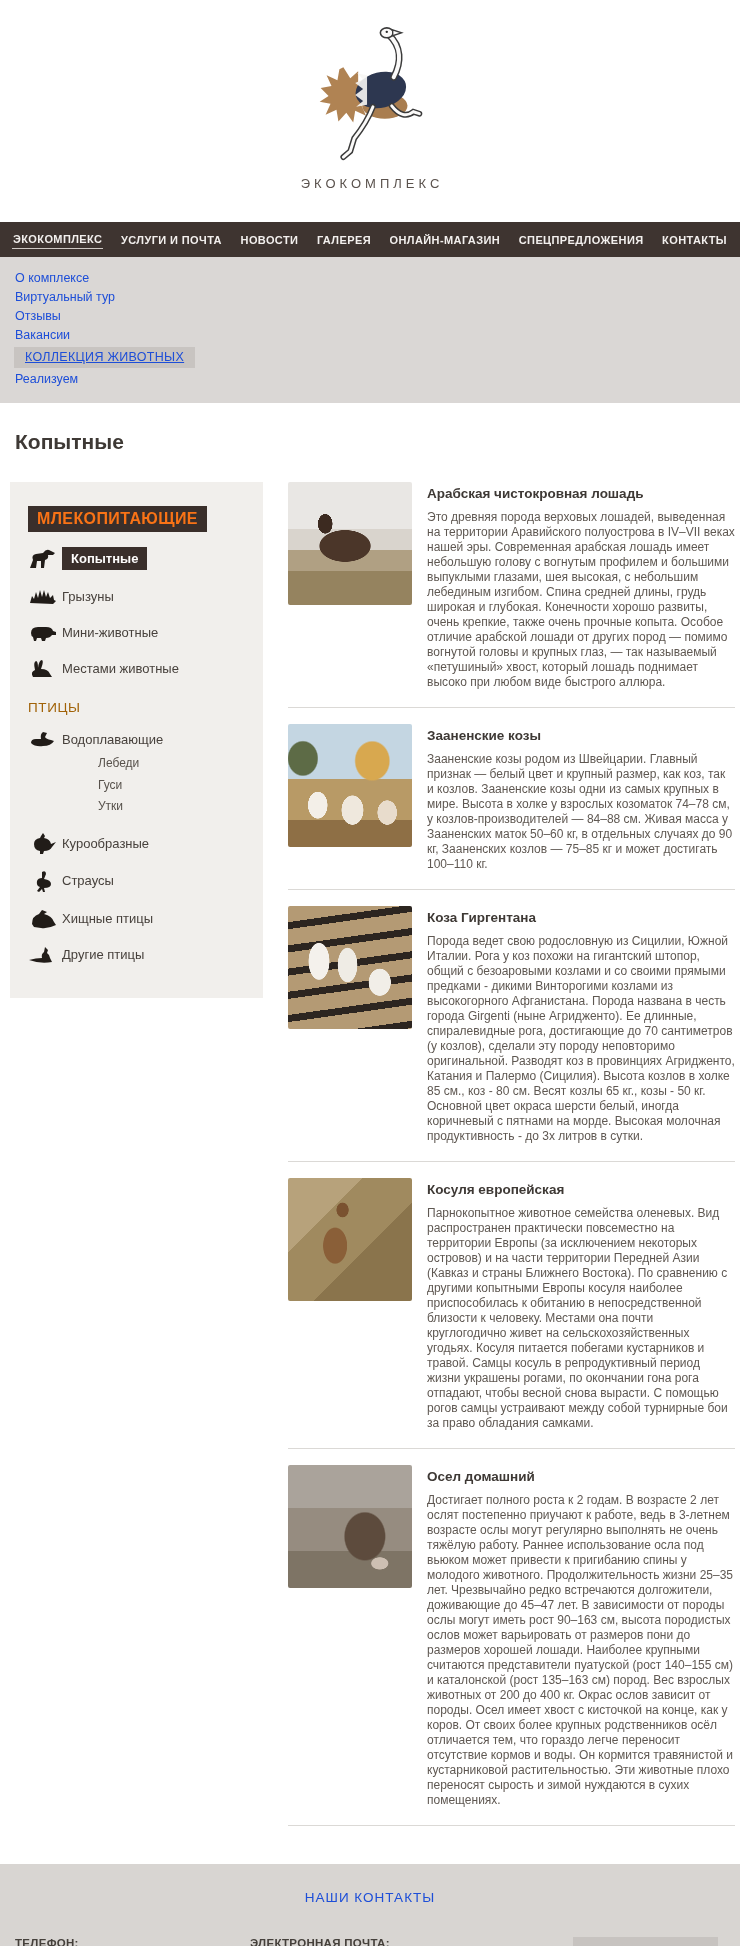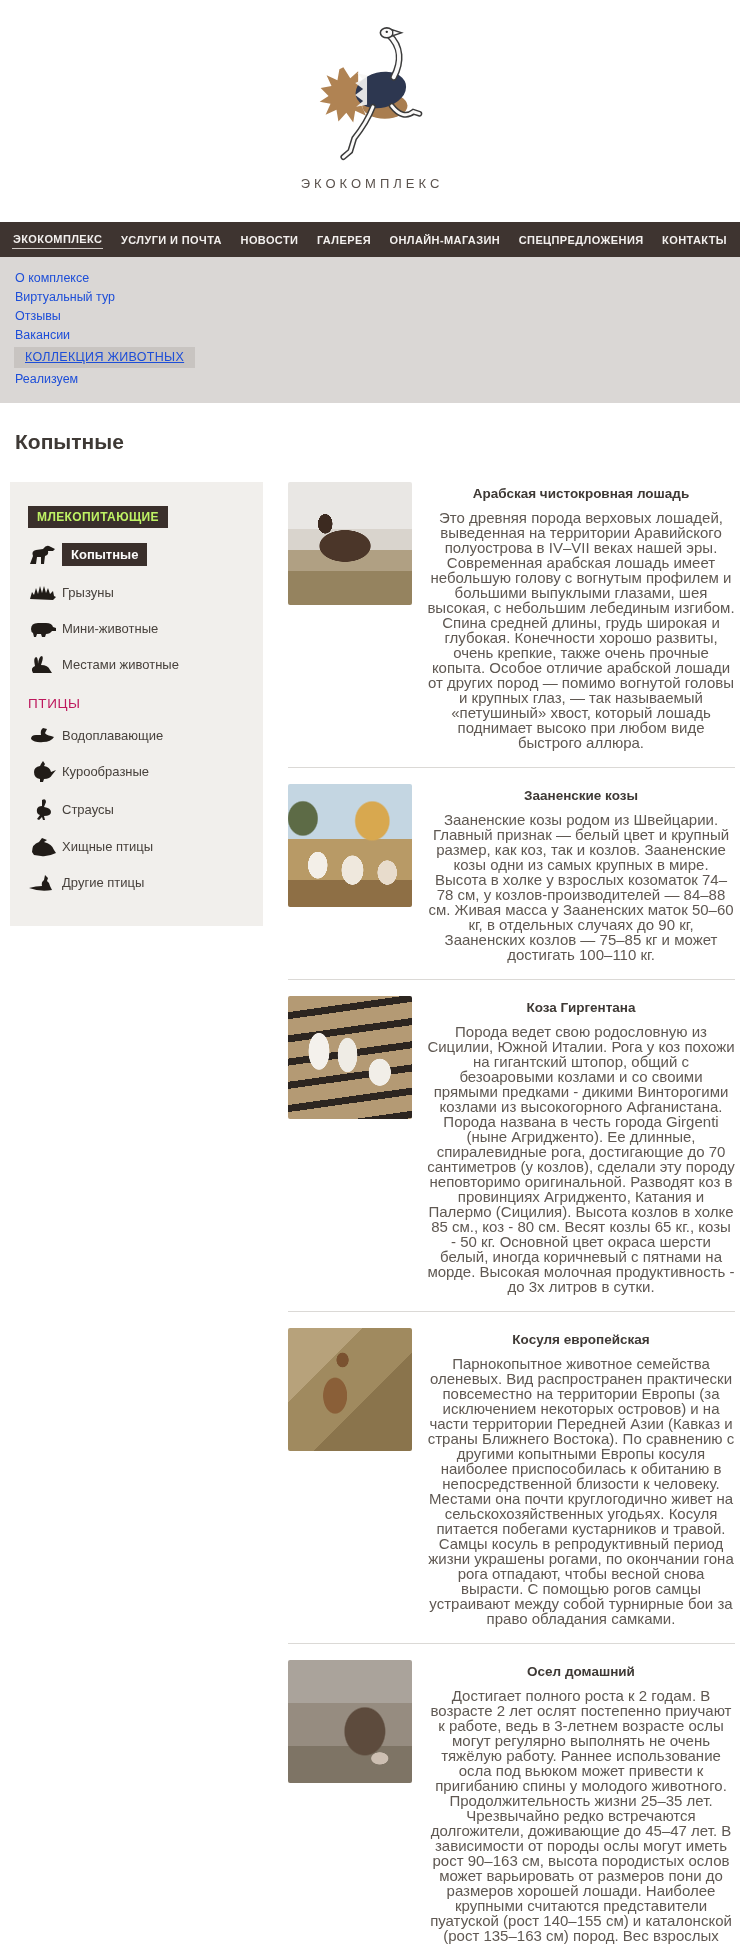--- a/index.html
+++ b/index.html
@@ -25,39 +25,39 @@
   .submenu-item.highlight{background:#c8c4c1;padding:1px 11px;margin:2px 0 2px -1px;letter-spacing:.3px;text-decoration:underline;}
 
   
   .page-title{font-size:21px;font-weight:bold;color:#3e3935;margin:27px 0 0 15px;}
 
   
   .main-row{display:flex;align-items:flex-start;margin:28px 5px 0 10px;}
 
   
   .sidebar{width:253px;flex:0 0 253px;background:#f1efec;padding:24px 10px 34px 18px;}
-  .side-badge{display:inline-block;background:#3a2f2b;color:#bef264;font-size:12px;font-weight:bold;
+  .side-badge{display:inline-block;background:#3a2f2b;color:#f97316;font-size:16px;font-weight:bold;
               letter-spacing:.4px;padding:4px 9px;cursor:pointer;}
   .side-item{display:flex;align-items:center;margin-top:15px;cursor:pointer;}
   .s-icon{width:34px;flex:0 0 34px;display:flex;justify-content:flex-start;}
   .s-icon svg{display:block;}
   .s-label{font-size:13px;color:#474степ1;color:#47413c;}
   .s-label.active-badge{background:#3a2f2b;color:#fdfcfb;font-weight:bold;padding:4px 9px;}
-  .side-section{font-size:13.5px;color:#be185d;letter-spacing:.6px;margin:22px 0 4px 0;cursor:default;}
+  .side-section{font-size:13.5px;color:#a16207;letter-spacing:.6px;margin:22px 0 4px 0;cursor:default;}
   .side-children{margin:4px 0 2px 70px;}
   .side-child{font-size:12px;color:#57514b;line-height:21.5px;cursor:pointer;}
   .side-item + .side-item{margin-top:16px;align-items:center;}
 
   
   .content{flex:1 1 auto;margin-left:25px;padding-right:0;}
   .card{display:flow-root;}
   .photo{width:124px;height:123px;float:left;border-radius:2px;background:#cfc8bd;}
-  .card-text{margin-left:139px;text-align:center;}
+  .card-text{margin-left:139px;}
   .card-text h3{margin:4px 0 9px 0;font-size:13.5px;color:#3e3935;}
-  .card-text p{margin:0;font-size:15px;line-height:15px;color:#5f5852;}
+  .card-text p{margin:0;font-size:12px;line-height:15px;color:#5f5852;}
   .card-divider{border:none;border-top:1px solid #dbd9d6;margin:17px 0 16px 0;}
 
   
   .photo-1{background:
      radial-gradient(ellipse 42px 26px at 46% 52%, #4b3629 0 60%, transparent 62%),
      radial-gradient(ellipse 12px 16px at 30% 34%, #3c2a20 0 60%, transparent 62%),
      linear-gradient(180deg,#e9e7e4 0 38%,#d9d4cd 38% 55%,#b0a083 55% 72%,#95835f 72% 100%);}
   .photo-2{background:
      radial-gradient(ellipse 16px 22px at 24% 66%, #f3efe8 0 60%, transparent 62%),
      radial-gradient(ellipse 18px 24px at 52% 70%, #efe8dd 0 60%, transparent 62%),
@@ -190,20 +190,25 @@
     <div class="side-section">ПТИЦЫ</div>
 
     <div class="side-item">
       <span class="s-icon">
         <svg width="28" height="19" viewBox="0 0 28 19">
             <path fill="#211c18" d="M3,13 Q3,9 8,9 L13,9 Q12,4 15,2 L19,3 L17,7 Q18,9 23,10 L26,11 Q23,16 15,16 Q7,17 3,13 Z"></path>
           </svg>
       </span>
       <span class="s-label">Водоплавающие</span>
     </div>
+    <div class="side-children">
+      <div class="side-child">Лебеди</div>
+      <div class="side-child">Гуси</div>
+      <div class="side-child">Утки</div>
+    </div>
 
     <div class="side-item">
       <span class="s-icon">
         <svg width="28" height="21" viewBox="0 0 28 21">
             <path fill="#211c18" d="M13,3 L15,0 L17,3 L16,5 Q22,6 23,11 L28,9 L24,14 Q22,18 16,18 L15,21 L12,21 L12,18 Q6,17 6,11 Q6,6 12,5 Z"></path>
           </svg>
       </span>
       <span class="s-label">Курообразные</span>
     </div>
 

